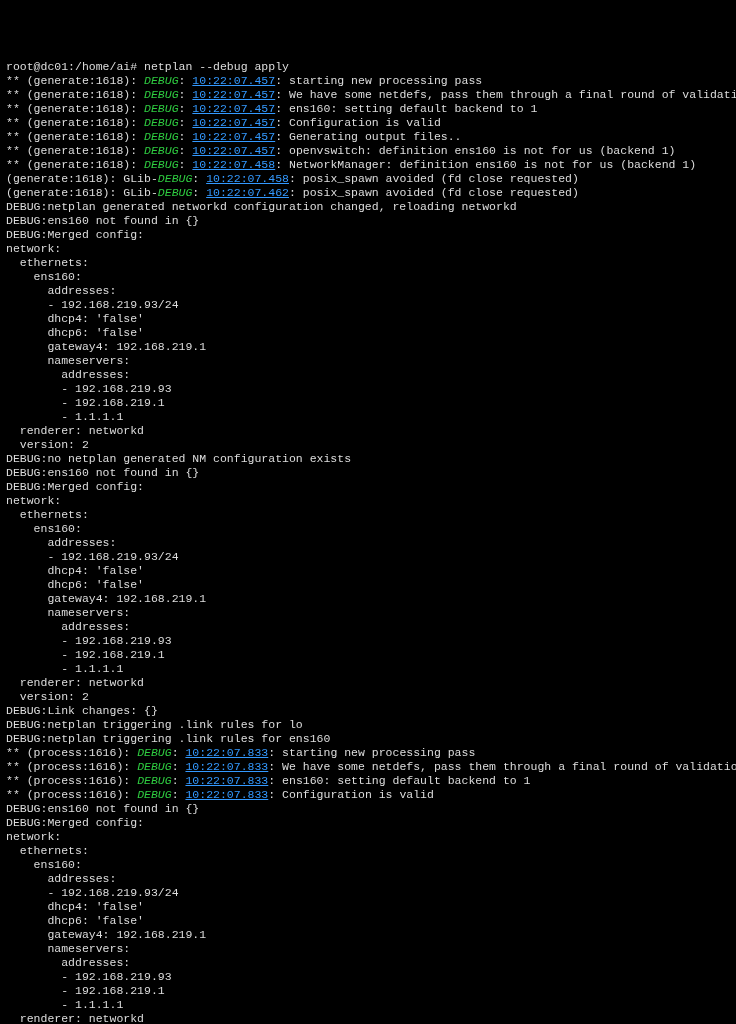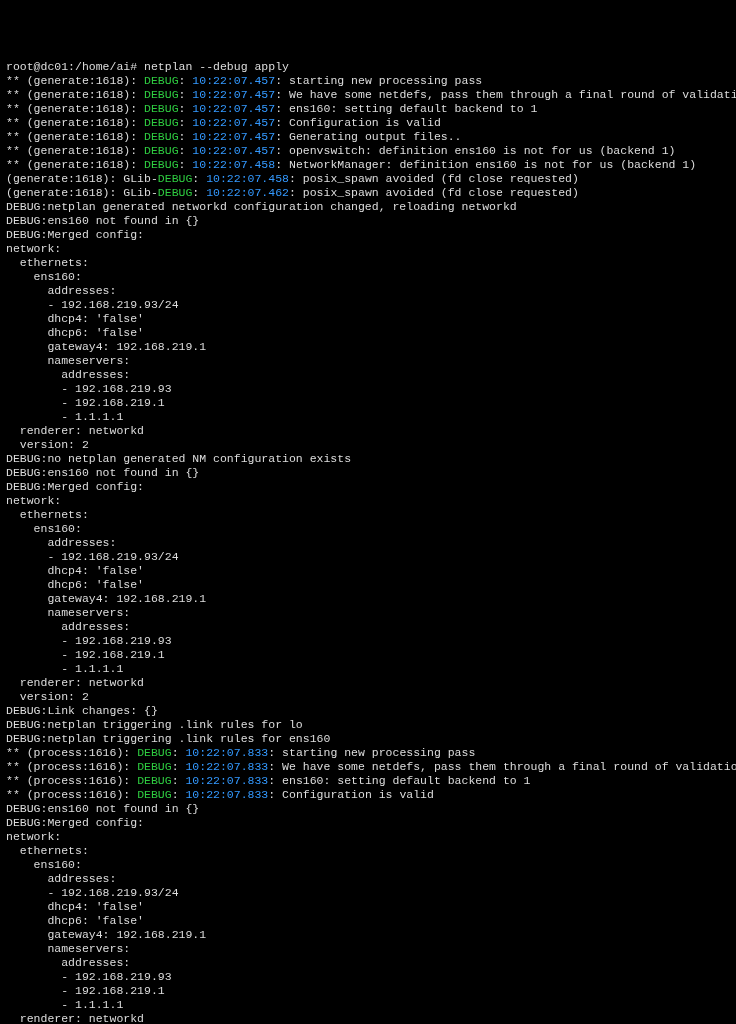--- a/index.html
+++ b/index.html
@@ -6,22 +6,22 @@
       background: #000;
       color: #ddd;
       font-family: "Menlo", "Consolas", "Courier New", monospace;
       font-size: 11.5px;
       line-height: 14px;
       margin: 0;
       padding: 4px 6px;
       white-space: pre;
       width: 724px;
     }
-    .g { color: #2ecc40; }
-    .b { color: #3399ff; }
+    .g { color: #2ecc40; font-style: italic; }
+    .b { color: #3399ff; text-decoration: underline; }
     .w { color: #ddd; }
     .line { display: block; }
   </style>
 </head>
 <body>
 
 
 
 <div id="terminal"><span class="line w">root@dc01:/home/ai# netplan --debug apply</span><span class="line"><span class="w">** (generate:1618): </span><span class="g">DEBUG</span><span class="w">: </span><span class="b">10:22:07.457</span><span class="w">: starting new processing pass</span></span><span class="line"><span class="w">** (generate:1618): </span><span class="g">DEBUG</span><span class="w">: </span><span class="b">10:22:07.457</span><span class="w">: We have some netdefs, pass them through a final round of validation</span></span><span class="line"><span class="w">** (generate:1618): </span><span class="g">DEBUG</span><span class="w">: </span><span class="b">10:22:07.457</span><span class="w">: ens160: setting default backend to 1</span></span><span class="line"><span class="w">** (generate:1618): </span><span class="g">DEBUG</span><span class="w">: </span><span class="b">10:22:07.457</span><span class="w">: Configuration is valid</span></span><span class="line"><span class="w">** (generate:1618): </span><span class="g">DEBUG</span><span class="w">: </span><span class="b">10:22:07.457</span><span class="w">: Generating output files..</span></span><span class="line"><span class="w">** (generate:1618): </span><span class="g">DEBUG</span><span class="w">: </span><span class="b">10:22:07.457</span><span class="w">: openvswitch: definition ens160 is not for us (backend 1)</span></span><span class="line"><span class="w">** (generate:1618): </span><span class="g">DEBUG</span><span class="w">: </span><span class="b">10:22:07.458</span><span class="w">: NetworkManager: definition ens160 is not for us (backend 1)</span></span><span class="line"><span class="w">(generate:1618): GLib-</span><span class="g">DEBUG</span><span class="w">: </span><span class="b">10:22:07.458</span><span class="w">: posix_spawn avoided (fd close requested)</span></span><span class="line"><span class="w">(generate:1618): GLib-</span><span class="g">DEBUG</span><span class="w">: </span><span class="b">10:22:07.462</span><span class="w">: posix_spawn avoided (fd close requested)</span></span><span class="line"><span class="w">DEBUG:netplan generated networkd configuration changed, reloading networkd</span></span><span class="line"><span class="w">DEBUG:ens160 not found in {}</span></span><span class="line"><span class="w">DEBUG:Merged config:</span></span><span class="line"><span class="w">network:</span></span><span class="line"><span class="w">  ethernets:</span></span><span class="line"><span class="w">    ens160:</span></span><span class="line"><span class="w">      addresses:</span></span><span class="line"><span class="w">      - 192.168.219.93/24</span></span><span class="line"><span class="w">      dhcp4: 'false'</span></span><span class="line"><span class="w">      dhcp6: 'false'</span></span><span class="line"><span class="w">      gateway4: 192.168.219.1</span></span><span class="line"><span class="w">      nameservers:</span></span><span class="line"><span class="w">        addresses:</span></span><span class="line"><span class="w">        - 192.168.219.93</span></span><span class="line"><span class="w">        - 192.168.219.1</span></span><span class="line"><span class="w">        - 1.1.1.1</span></span><span class="line"><span class="w">  renderer: networkd</span></span><span class="line"><span class="w">  version: 2</span></span><span class="line"><span class="w"></span></span><span class="line"><span class="w">DEBUG:no netplan generated NM configuration exists</span></span><span class="line"><span class="w">DEBUG:ens160 not found in {}</span></span><span class="line"><span class="w">DEBUG:Merged config:</span></span><span class="line"><span class="w">network:</span></span><span class="line"><span class="w">  ethernets:</span></span><span class="line"><span class="w">    ens160:</span></span><span class="line"><span class="w">      addresses:</span></span><span class="line"><span class="w">      - 192.168.219.93/24</span></span><span class="line"><span class="w">      dhcp4: 'false'</span></span><span class="line"><span class="w">      dhcp6: 'false'</span></span><span class="line"><span class="w">      gateway4: 192.168.219.1</span></span><span class="line"><span class="w">      nameservers:</span></span><span class="line"><span class="w">        addresses:</span></span><span class="line"><span class="w">        - 192.168.219.93</span></span><span class="line"><span class="w">        - 192.168.219.1</span></span><span class="line"><span class="w">        - 1.1.1.1</span></span><span class="line"><span class="w">  renderer: networkd</span></span><span class="line"><span class="w">  version: 2</span></span><span class="line"><span class="w"></span></span><span class="line"><span class="w">DEBUG:Link changes: {}</span></span><span class="line"><span class="w">DEBUG:netplan triggering .link rules for lo</span></span><span class="line"><span class="w">DEBUG:netplan triggering .link rules for ens160</span></span><span class="line"><span class="w">** (process:1616): </span><span class="g">DEBUG</span><span class="w">: </span><span class="b">10:22:07.833</span><span class="w">: starting new processing pass</span></span><span class="line"><span class="w">** (process:1616): </span><span class="g">DEBUG</span><span class="w">: </span><span class="b">10:22:07.833</span><span class="w">: We have some netdefs, pass them through a final round of validation</span></span><span class="line"><span class="w">** (process:1616): </span><span class="g">DEBUG</span><span class="w">: </span><span class="b">10:22:07.833</span><span class="w">: ens160: setting default backend to 1</span></span><span class="line"><span class="w">** (process:1616): </span><span class="g">DEBUG</span><span class="w">: </span><span class="b">10:22:07.833</span><span class="w">: Configuration is valid</span></span><span class="line"><span class="w">DEBUG:ens160 not found in {}</span></span><span class="line"><span class="w">DEBUG:Merged config:</span></span><span class="line"><span class="w">network:</span></span><span class="line"><span class="w">  ethernets:</span></span><span class="line"><span class="w">    ens160:</span></span><span class="line"><span class="w">      addresses:</span></span><span class="line"><span class="w">      - 192.168.219.93/24</span></span><span class="line"><span class="w">      dhcp4: 'false'</span></span><span class="line"><span class="w">      dhcp6: 'false'</span></span><span class="line"><span class="w">      gateway4: 192.168.219.1</span></span><span class="line"><span class="w">      nameservers:</span></span><span class="line"><span class="w">        addresses:</span></span><span class="line"><span class="w">        - 192.168.219.93</span></span><span class="line"><span class="w">        - 192.168.219.1</span></span><span class="line"><span class="w">        - 1.1.1.1</span></span><span class="line"><span class="w">  renderer: networkd</span></span></div>
 

